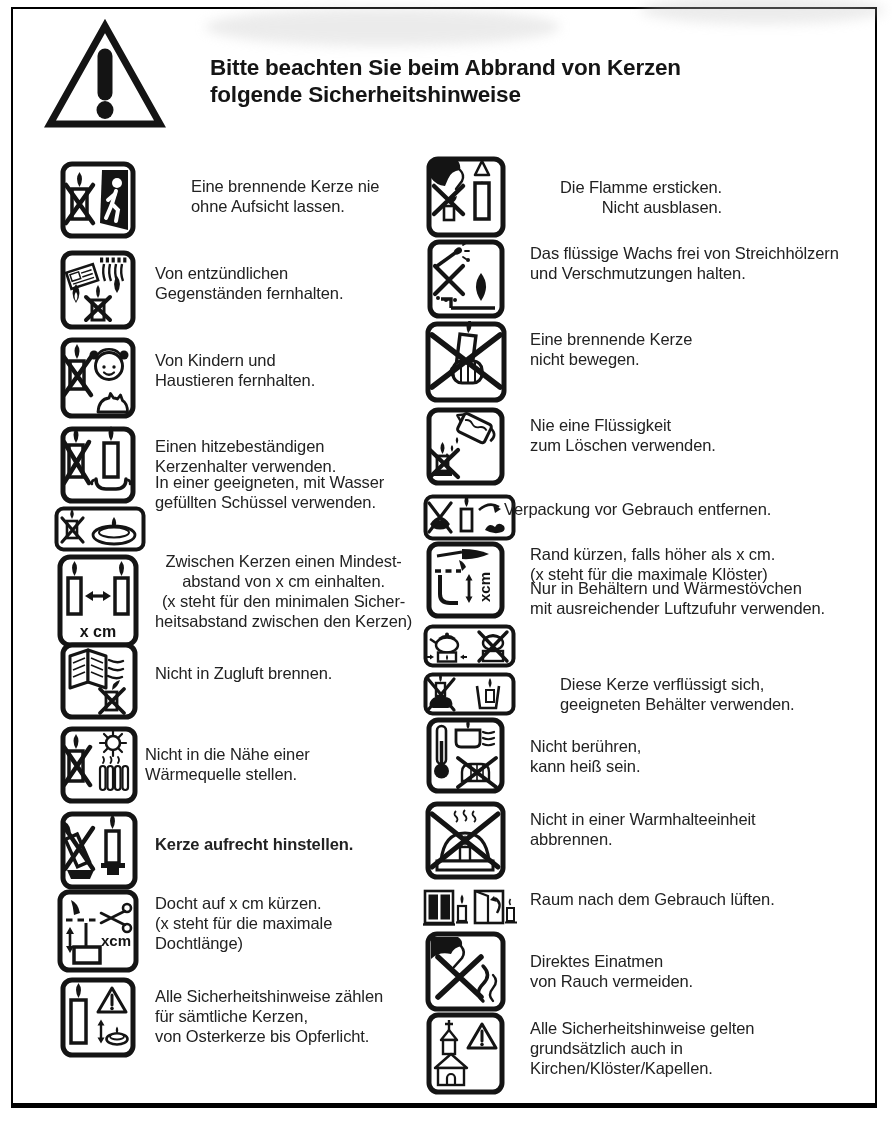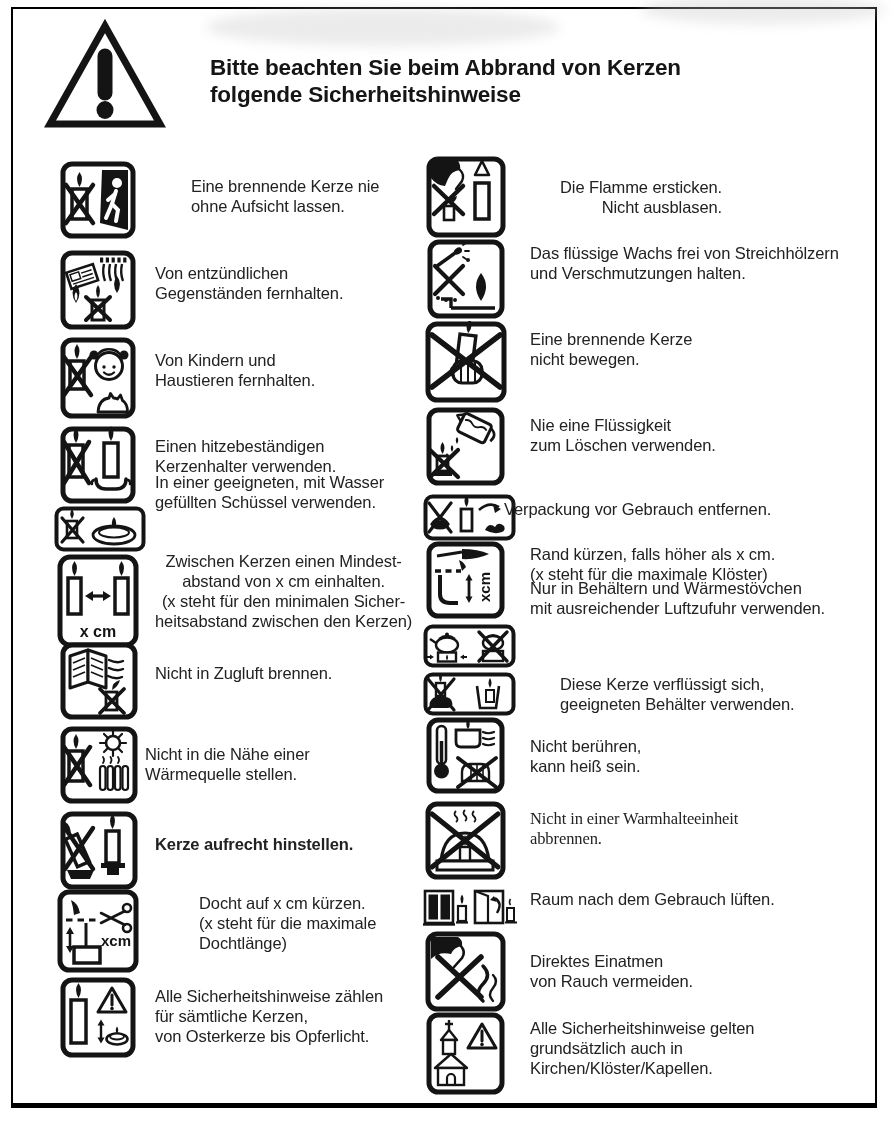--- a/index.html
+++ b/index.html
@@ -195,21 +195,21 @@
       <path d="M9,31 h32" stroke="#141414" stroke-width="3.2" stroke-dasharray="6.5,5"></path>
       <path d="M68,22 L44,34 M68,36 L44,24" stroke="#141414" stroke-width="2.6" stroke-linecap="round"></path>
       <circle cx="70" cy="19" r="4" fill="none" stroke="#141414" stroke-width="2.6"></circle>
       <circle cx="70" cy="39" r="4" fill="none" stroke="#141414" stroke-width="2.6"></circle>
       <line x1="13" y1="42" x2="13" y2="60" stroke="#141414" stroke-width="2.6"></line>
       <path d="M13,38 l-4,7 h8 Z M13,64 l-4,-7 h8 Z" fill="#141414"></path>
       <line x1="29" y1="34" x2="29" y2="58" stroke="#141414" stroke-width="3"></line>
       <text x="44" y="57" font-size="15" font-weight="bold" fill="#141414">xcm</text>
       <rect x="17" y="58" width="26" height="16" fill="#fff" stroke="#141414" stroke-width="3.5"></rect>
     </svg>
-    <p class="txt" style="left:155px; top:893px;margin-left:44px;">Docht auf x cm kürzen.
+    <p class="txt" style="left:155px; top:893px;">Docht auf x cm kürzen.
 (x steht für die maximale
 Dochtlänge)</p>
   </div>
 
   <div class="item">
     <svg class="pic" style="left:60px; top:977px;" width="76" height="81" viewBox="0 0 76 81">
       <rect x="3" y="3" width="70" height="75" rx="9" fill="#fff" stroke="#141414" stroke-width="5"></rect>
       <path d="M18.5,21 q-5,-8 0,-15 q5,7 0,15 Z" fill="#141414"></path>
       <rect x="11" y="23" width="15" height="43" fill="#fff" stroke="#141414" stroke-width="3.5"></rect>
       <path d="M52,11 L66,35 L38,35 Z" fill="#fff" stroke="#141414" stroke-width="3" stroke-linejoin="round"></path>
@@ -386,21 +386,21 @@
   <div class="item">
     <svg class="pic" style="left:425px; top:801px;" width="81" height="79" viewBox="0 0 81 79">
       <rect x="3" y="3" width="75" height="73" rx="9" fill="#fff" stroke="#141414" stroke-width="5"></rect>
       <path d="M31,21 q3,-2.5 0,-5.5 q-3,-2.5 0,-5.5 M40,20 q3,-2.5 0,-5.5 q-3,-2.5 0,-5.5 M49,21 q3,-2.5 0,-5.5 q-3,-2.5 0,-5.5" stroke="#141414" stroke-width="1.8" fill="none"></path>
       <path d="M16,60 q3,-28 24,-28 q21,0 24,28 Z" fill="#fff" stroke="#141414" stroke-width="3.2" stroke-linejoin="round"></path>
       <path d="M40,45 q-3.5,-6 0,-11 q3.5,5 0,11 Z" fill="#141414"></path>
       <rect x="35" y="46" width="10" height="14" fill="#fff" stroke="#141414" stroke-width="2.4"></rect>
       <rect x="12" y="60" width="56" height="9" fill="#fff" stroke="#141414" stroke-width="3"></rect>
       <path d="M7,13 L73,66 M73,13 L7,66" stroke="#141414" stroke-width="5" stroke-linecap="round"></path>
     </svg>
-    <p class="txt" style="left:530px; top:809px;font-family:Liberation Serif, serif;">Nicht in einer Warmhalteeinheit
+    <p class="txt" style="left:530px; top:809px;">Nicht in einer Warmhalteeinheit
 abbrennen.</p>
   </div>
 
   <div class="item">
     <svg class="pic" style="left:421px; top:886px;" width="98" height="47" viewBox="0 0 98 47">
       <rect x="4" y="5" width="28" height="32" fill="#fff" stroke="#141414" stroke-width="2.6"></rect>
       <rect x="7.5" y="8.5" width="9.5" height="25" fill="#141414"></rect>
       <rect x="19.5" y="8.5" width="9.5" height="25" fill="#141414"></rect>
       <path d="M2,38.5 h32" stroke="#141414" stroke-width="2.4"></path>
       <path d="M41,18 q-3,-5 0,-9.5 q3,4.5 0,9.5 Z" fill="#141414"></path>

